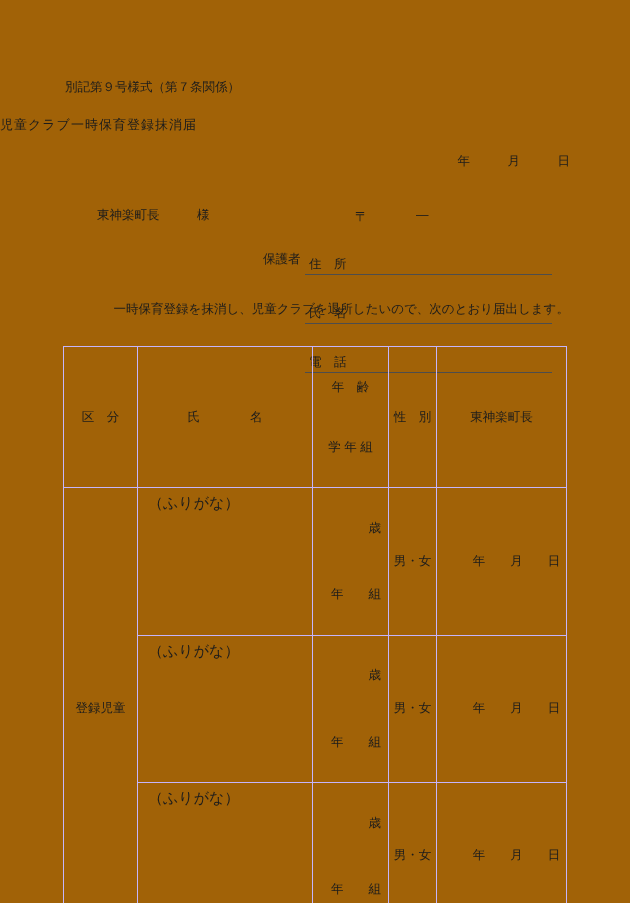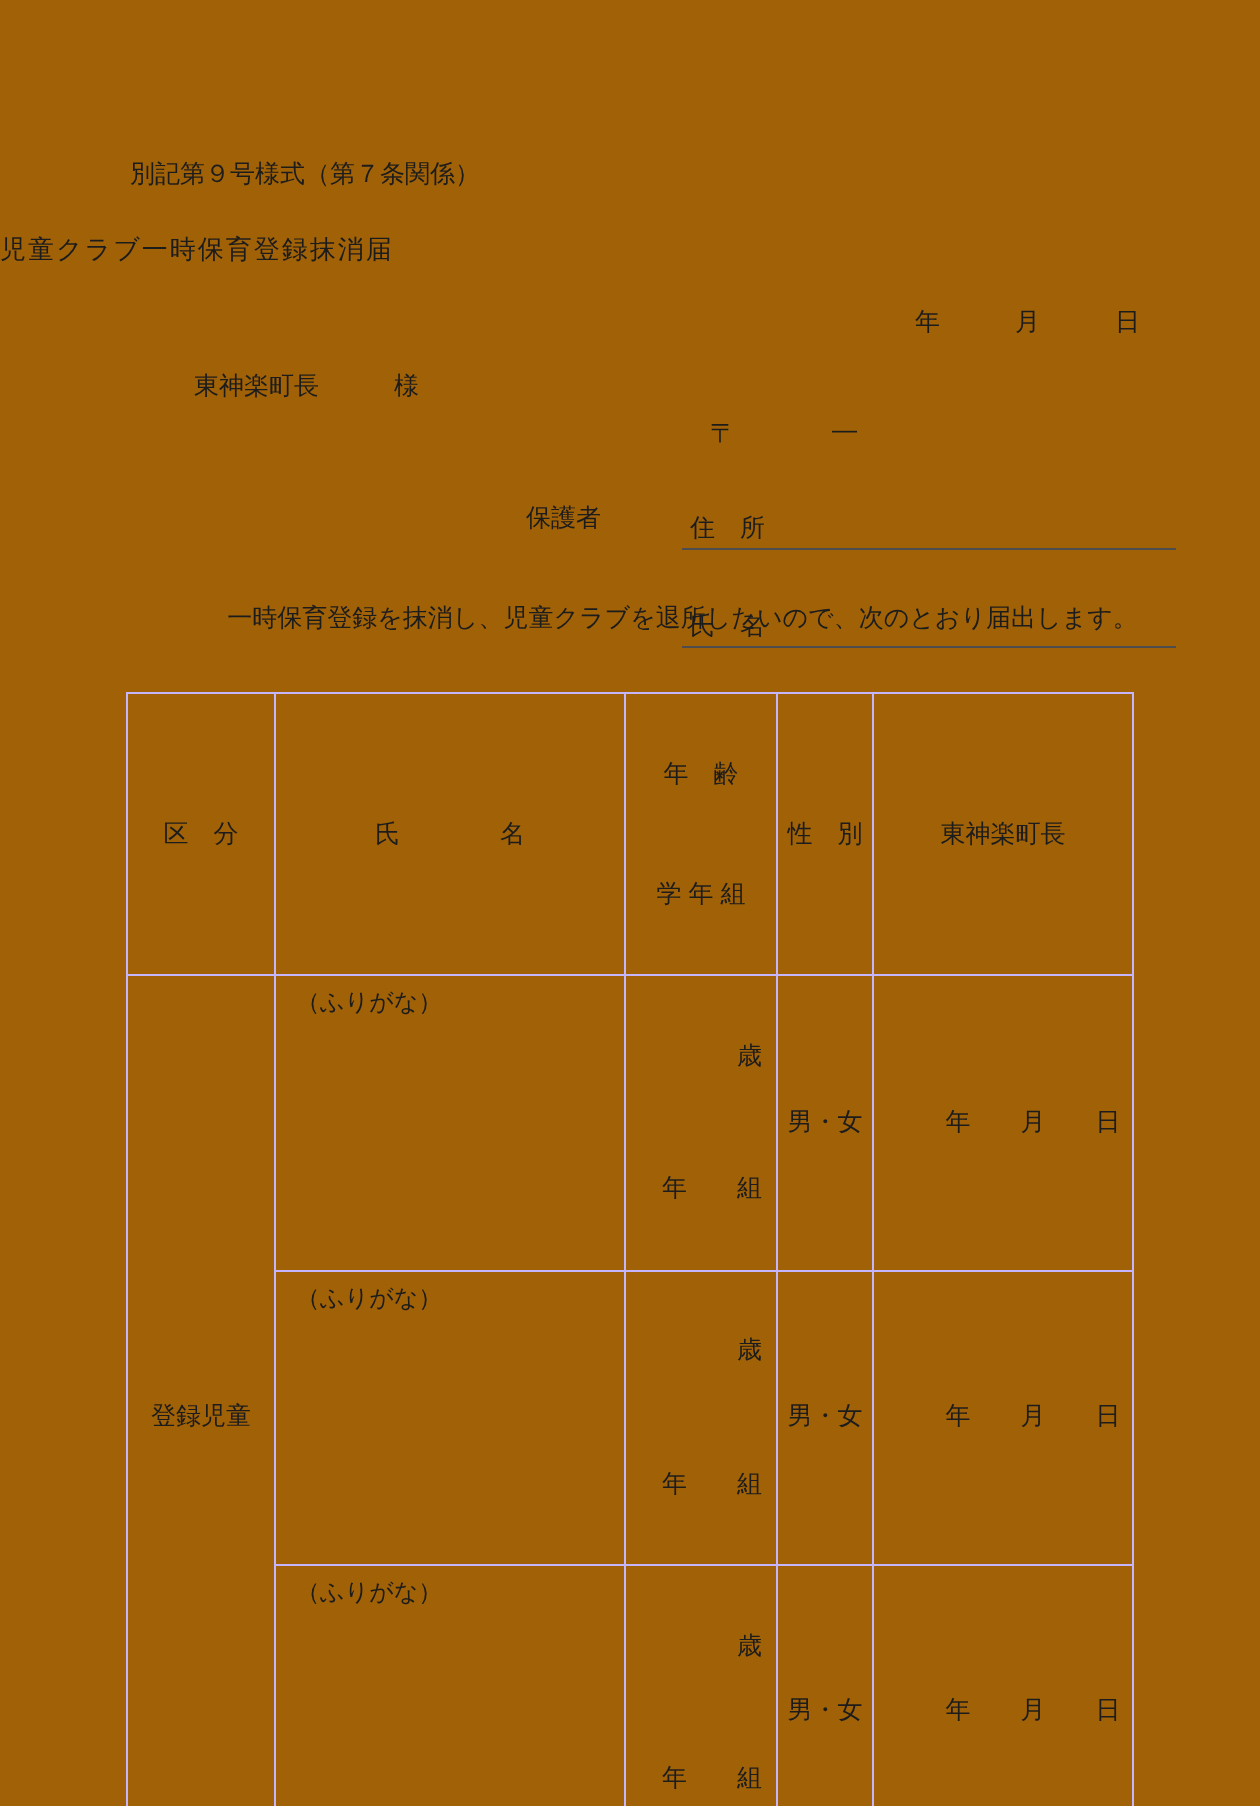--- a/index.html
+++ b/index.html
@@ -17,27 +17,27 @@
     font-size: 12.5px;
     overflow: hidden;
   }
   .page * { white-space: pre-wrap; box-sizing: border-box; }
 
   .abs { position: absolute; }
 
   .form-number { left: 65px; top: 79px; }
   .doc-title   { left: 0; top: 116px; width: 630px; text-align: left; font-size: 13px; letter-spacing: 1px; }
   .date-line   { right: 60px; top: 153px; }
-  .addressee   { left: 97px; top: 185px; }
+  .addressee   { left: 97px; top: 207px; }
 
   .postal-mark { left: 355px; top: 208px; font-size: 13px; }
   .postal-sep  { left: 416px; top: 208px; }
 
   .guardian-label { left: 263px; top: 251px; text-align: center; }
-  .guardian-fields { left: 305px; top: 226px; width: 247px; margin-left: 36px; }
+  .guardian-fields { left: 305px; top: 226px; width: 247px; }
   .g-field {
     height: 21px;
     border-bottom: 1px solid #4d4d4d;
     padding-left: 4px;
     line-height: 20px;
   }
 
   .intro { left: 75px; top: 301px; width: 520px; text-align: center; }
 
   
@@ -60,21 +60,21 @@
   tr.r-child  { height: 63px; }
   tr.r-child3 { height: 62px; }
 
   td.age-hdr div { line-height: 1; }
   td.age-hdr .l1 { margin-bottom: 14px; }
 
   td.name-cell {
     text-align: left;
     vertical-align: top;
     padding: 5px 0 0 10px;
-    font-size: 12px;
+    font-size: 15px;
   }
   td.age-cell { vertical-align: middle; }
   td.age-cell div { line-height: 1; text-align: right; padding-right: 7px; }
   td.age-cell .l1 { margin-bottom: 20px; }
 
   td.birth-cell { padding-left: 30px; }
 </style>
 </head>
 <body>
 
@@ -89,20 +89,21 @@
   <div class="abs addressee">東神楽町長　　　様</div>
 
   <div class="abs postal-mark">〒</div>
   <div class="abs postal-sep">―</div>
 
   <div class="abs guardian-label">保護者</div>
 
   <div class="abs guardian-fields">
     <div class="g-field">住　所</div>
     <div class="g-field">氏　名</div>
+    <div class="g-field">電　話</div>
   </div>
 
   <div class="abs intro">　一時保育登録を抹消し、児童クラブを退所したいので、次のとおり届出します。</div>
 
   <table class="form-table">
     <colgroup>
       <col style="width:74px">
       <col style="width:175px">
       <col style="width:76px">
       <col style="width:14px">

